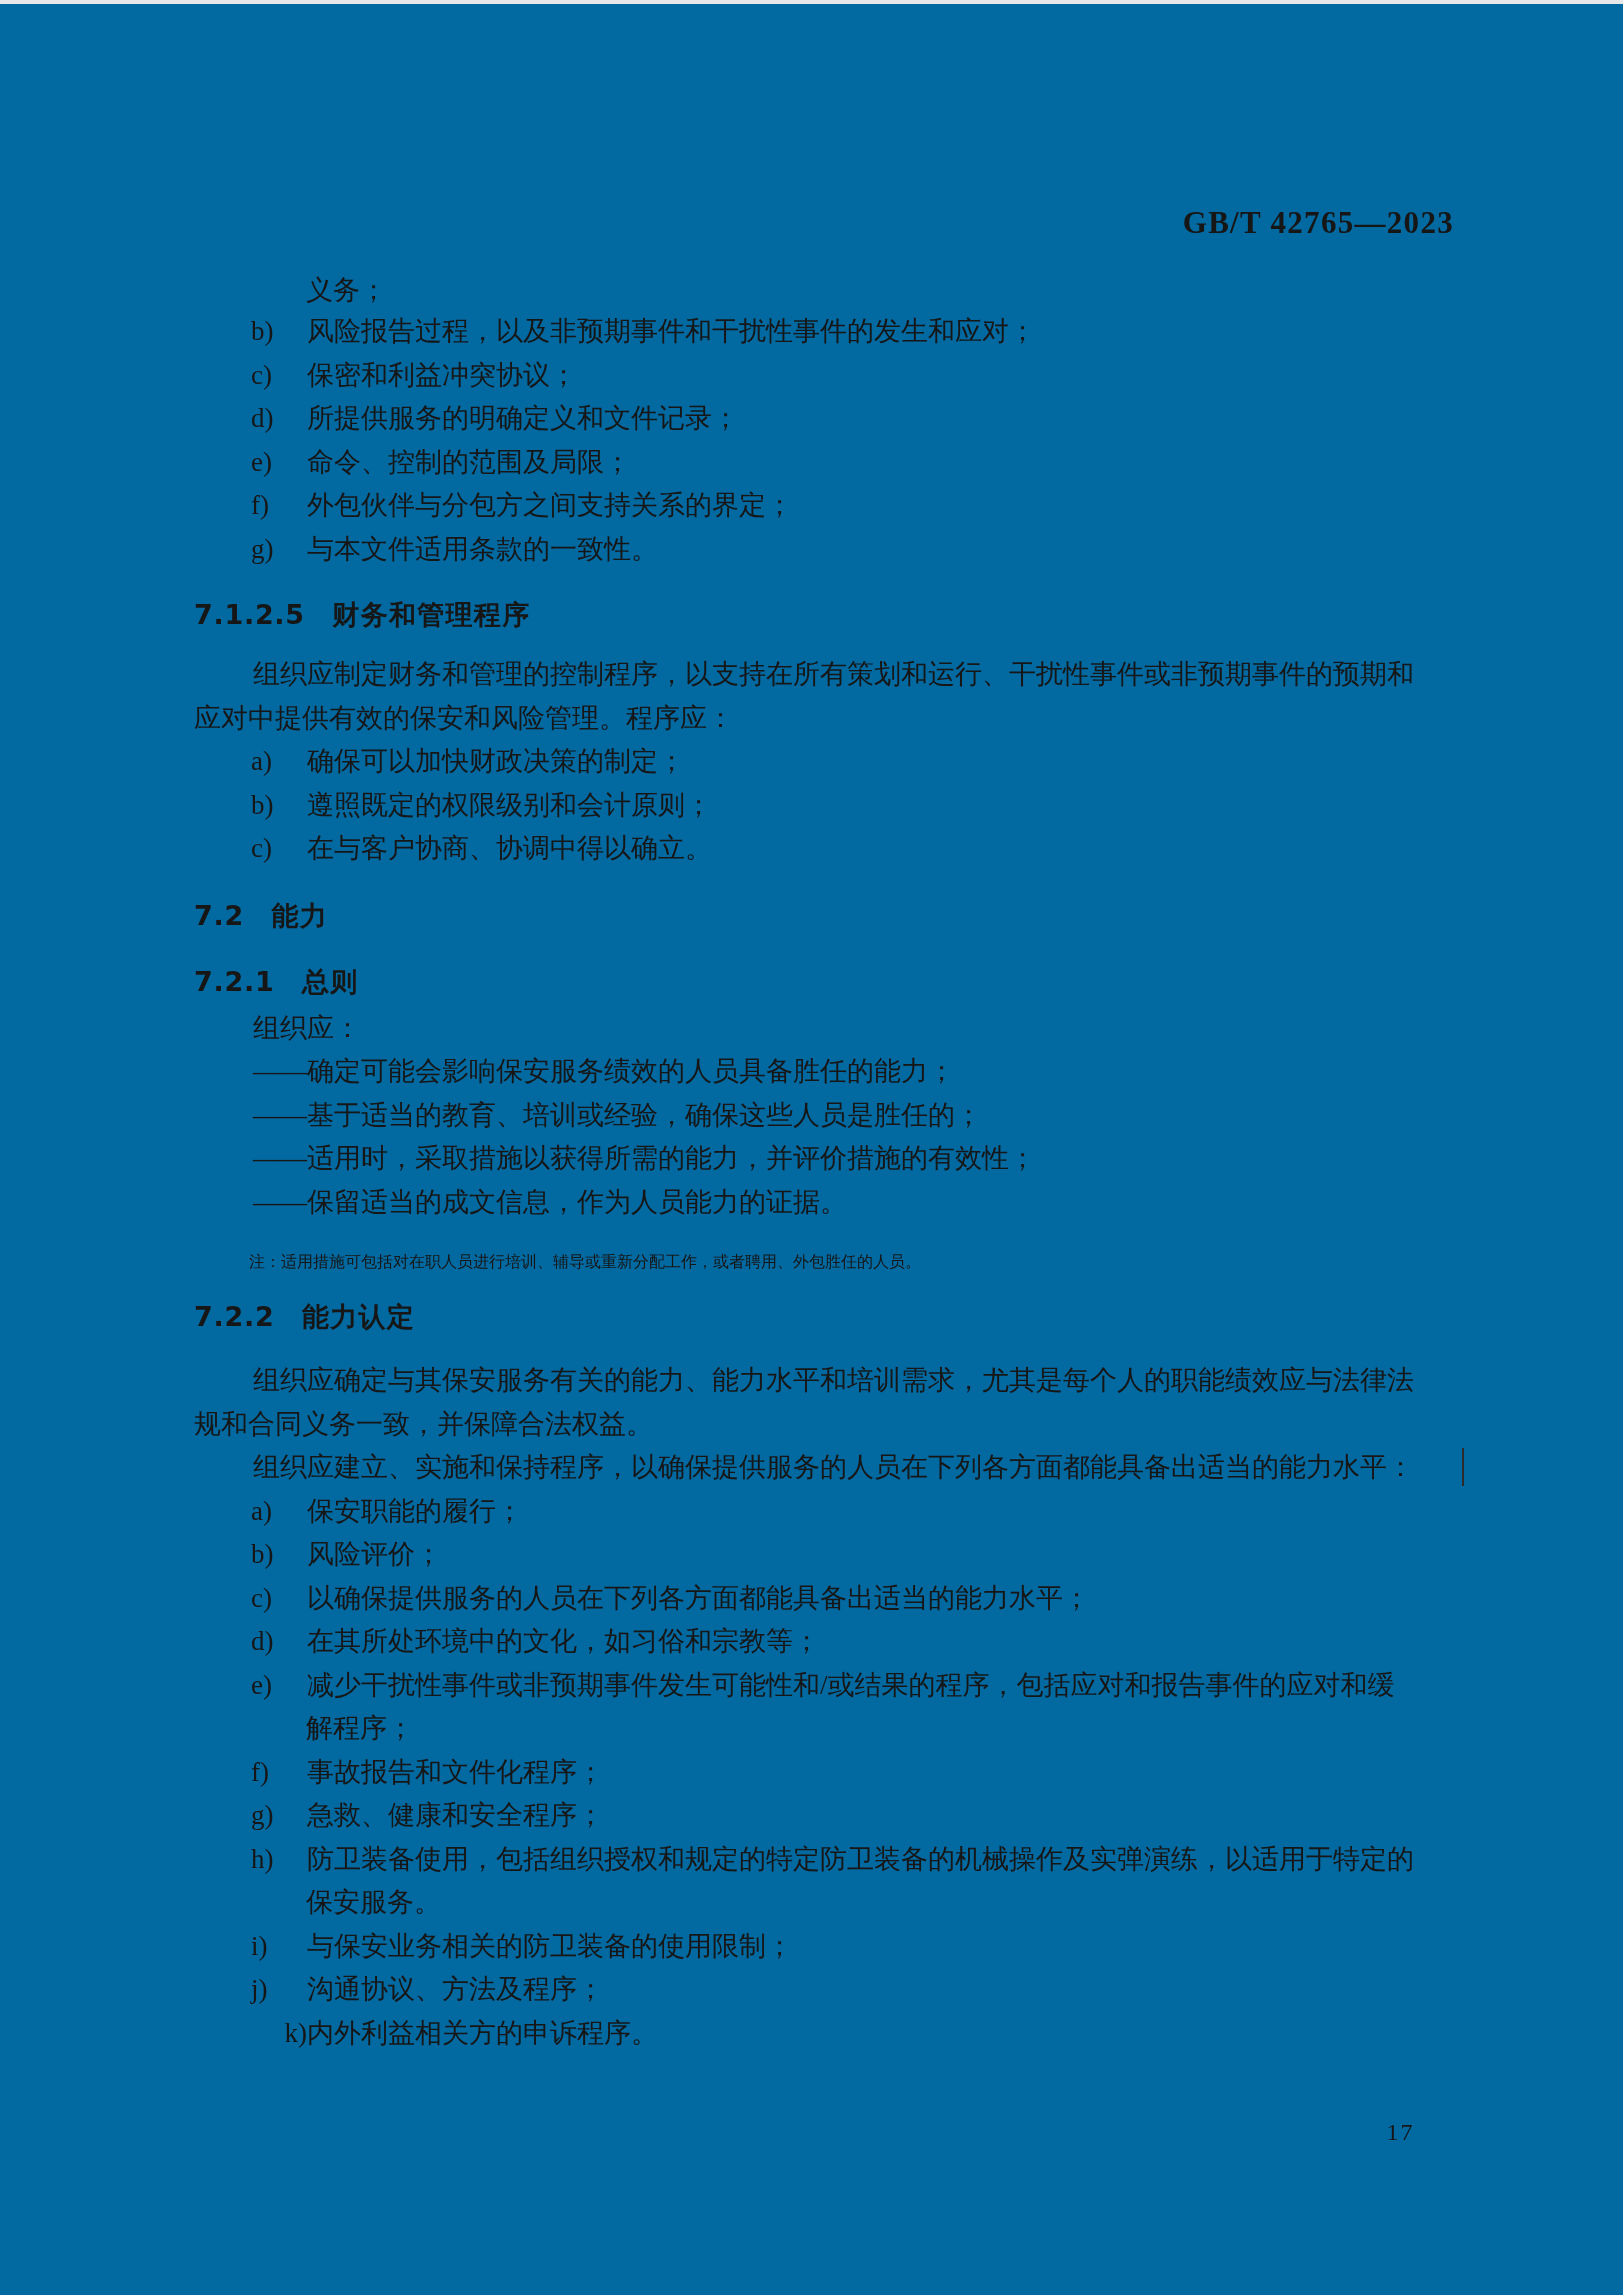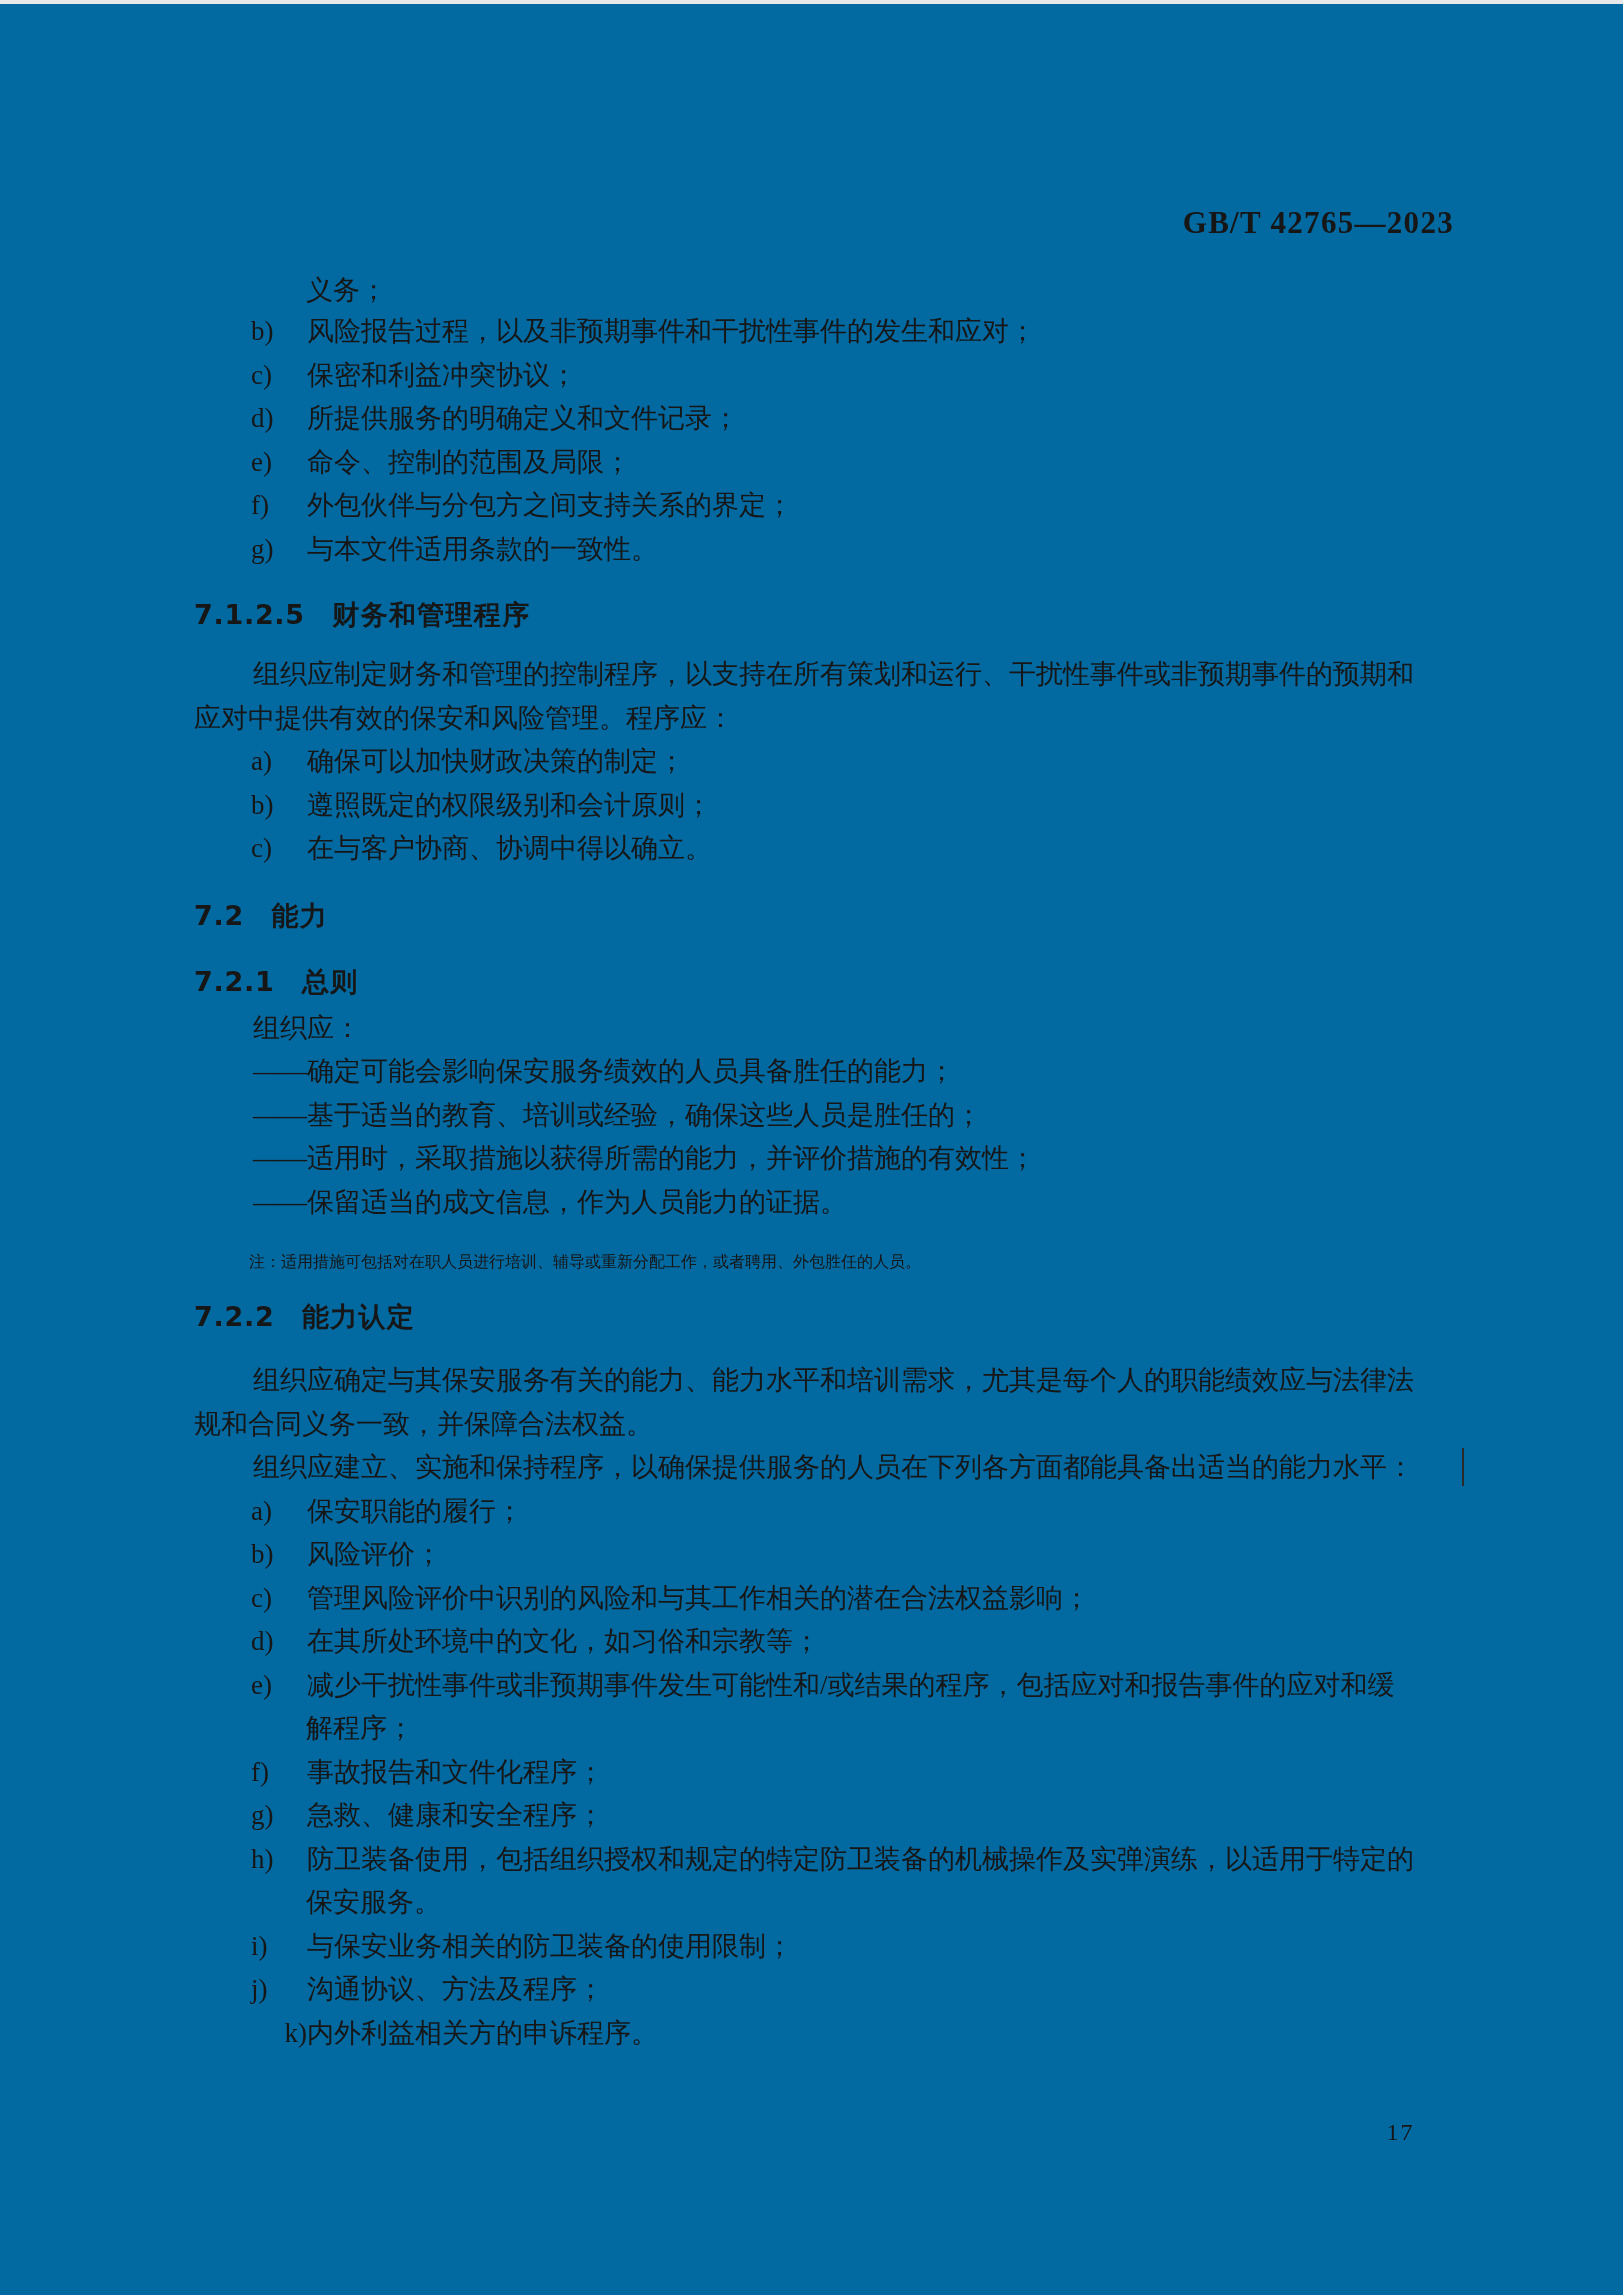--- a/index.html
+++ b/index.html
@@ -135,21 +135,21 @@
 
   <div class="revbar" style="top:1444px;left:1462px;"></div>
 
   <div class="line li" style="top:1487px;left:251px;">
     <span class="lab">a)</span><span>保安职能的履行；</span>
   </div>
   <div class="line li" style="top:1530px;left:251px;">
     <span class="lab">b)</span><span>风险评价；</span>
   </div>
   <div class="line li" style="top:1574px;left:251px;">
-    <span class="lab">c)</span><span>管理风险评价中识别的风险和与其工作相关的潜在合法权益影响；</span>
+    <span class="lab">c)</span><span>以确保提供服务的人员在下列各方面都能具备出适当的能力水平；</span>
   </div>
   <div class="line li" style="top:1617px;left:251px;">
     <span class="lab">d)</span><span>在其所处环境中的文化，如习俗和宗教等；</span>
   </div>
   <div class="line li" style="top:1661px;left:251px;">
     <span class="lab">e)</span><span>减少干扰性事件或非预期事件发生可能性和/或结果的程序，包括应对和报告事件的应对和缓</span>
   </div>
   <div class="line" style="top:1704px;left:306px;">解程序；</div>
   <div class="line li" style="top:1791px;left:251px;">
     <span class="lab">g)</span><span>急救、健康和安全程序；</span>

